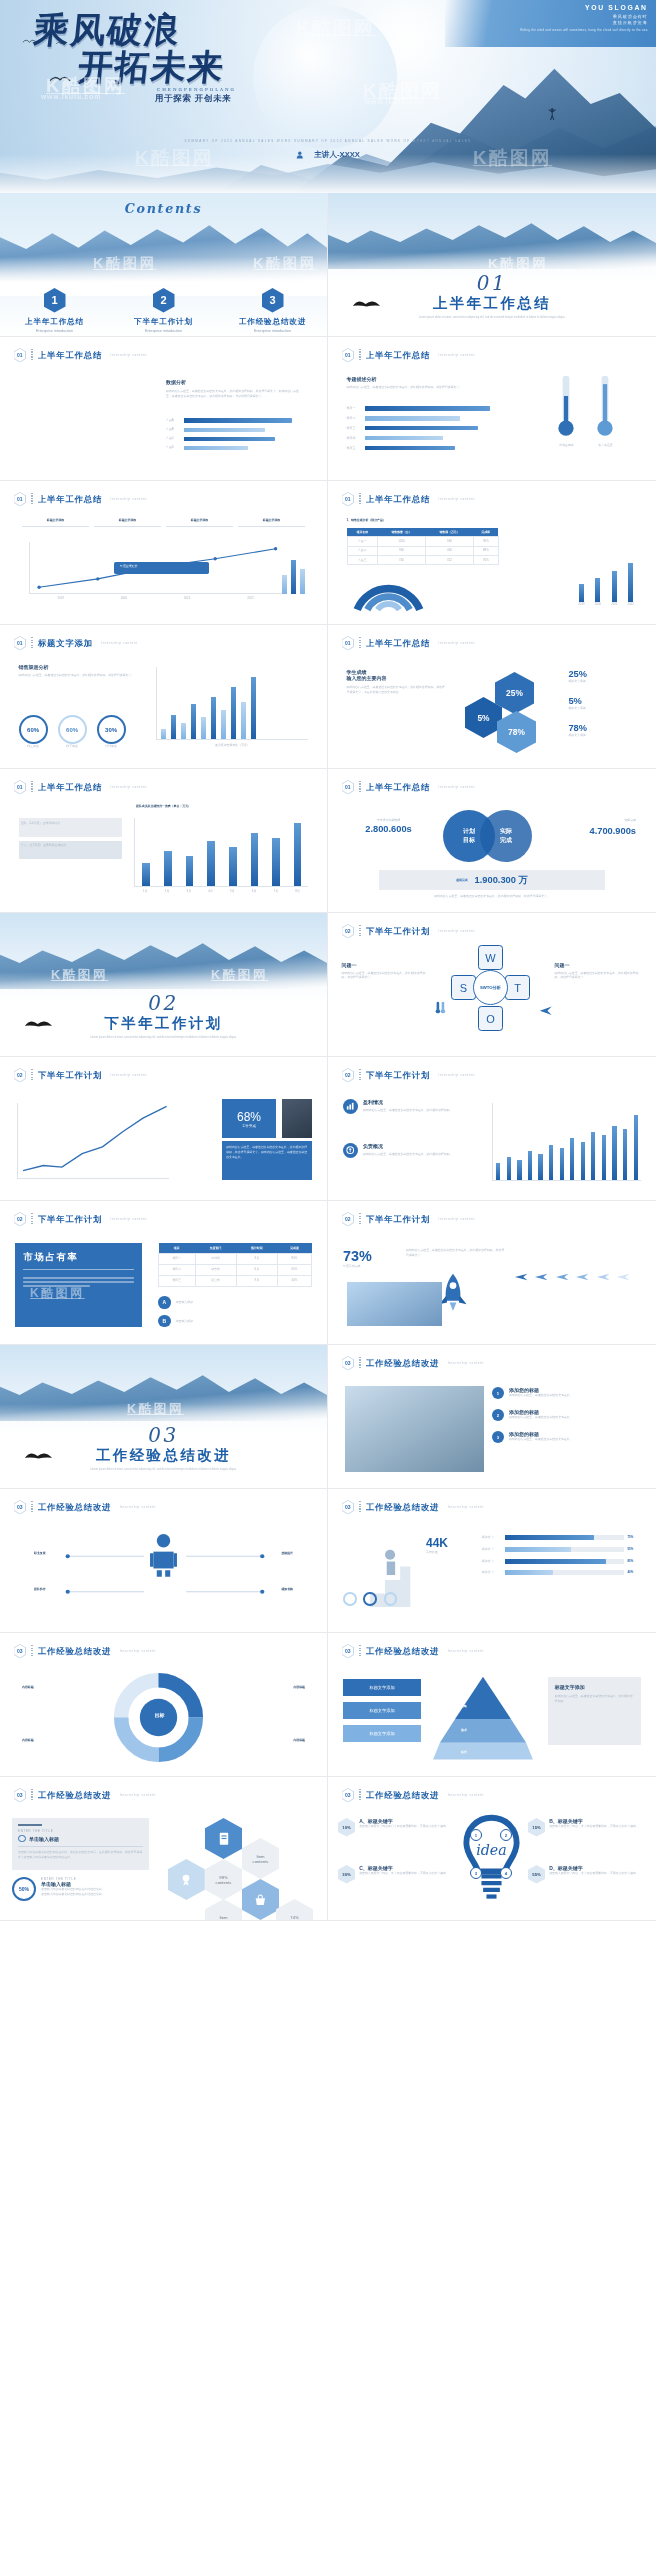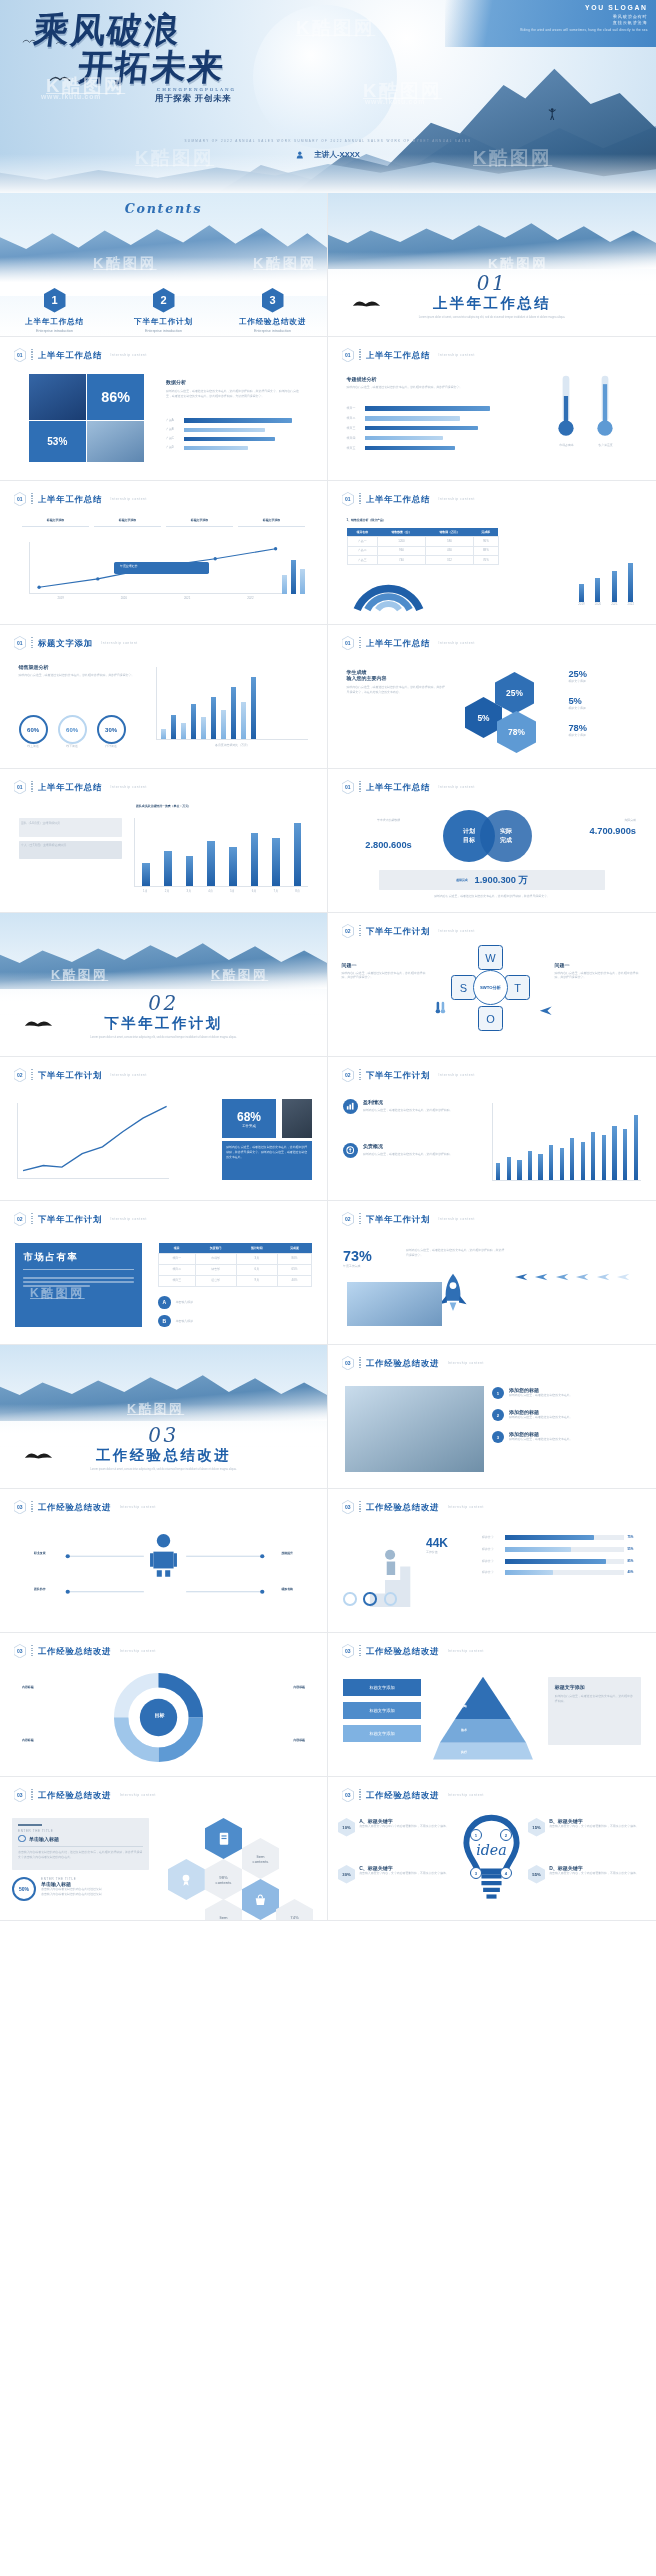--- a/index.html
+++ b/index.html
@@ -269,26 +269,20 @@
     </div>
 
     <div class="slide">
       <div class="shead">
         <div class="hexnum">
             <i>01</i>
           </div>
         <div class="dots"></div>
         <div class="t">上半年工作总结</div>
         <div class="e">Internship content</div>
-      </div>
-      <div style="position:absolute;left:29px;top:37px;width:115px;height:88px;display:grid;grid-template-columns:1fr 1fr;grid-gap:1.7px">
-        <div class="mt-photo" style="background:linear-gradient(150deg,#3566a6,#1a3d72)"></div>
-        <div class="bluebox" style="display:flex;align-items:center;justify-content:center;font-size:14.4px;font-weight:bold">86%</div>
-        <div class="bluebox" style="background:#2f6fb5;display:flex;align-items:center;justify-content:center;font-size:10px;font-weight:bold">53%</div>
-        <div class="mt-photo" style="background:linear-gradient(150deg,#9fbedb,#5d86b0)"></div>
       </div>
       <div style="position:absolute;left:166px;top:42px;width:137px">
         <div class="lbl">数据分析</div>
         <div class="tiny" style="margin-top:4.2px">贴纸内容行完这里，或者通过复制您的文本在此，选此框中选择粘贴，并选择只留文字。贴纸内容行完这里，或者通过复制您的文本在此，选此框中选择粘贴，方法使用只保留文字。</div>
       </div>
       <div style="position:absolute;left:166px;top:81px;width:137px">
         <div style="display:flex;align-items:center;gap:3.4px;margin-bottom:4.2px">
           <span class="tiny" style="width:15px">产品A</span>
           <span class="hbar" style="width:108px"></span>
         </div>
@@ -594,21 +588,21 @@
       <div class="shead">
         <div class="hexnum">
             <i>01</i>
           </div>
         <div class="dots"></div>
         <div class="t">上半年工作总结</div>
         <div class="e">Internship content</div>
       </div>
       <div style="position:absolute;left:20px;top:49px;width:81px;text-align:center">
         <div class="tiny">学术设计的新数据</div>
-        <div class="kpi" style="margin-top:17px">2.800.600s</div>
+        <div class="kpi" style="margin-top:1px">2.800.600s</div>
       </div>
       <div style="position:absolute;left:115px;top:41px;width:98px;height:56px">
         <div class="badgecirc" style="position:absolute;left:0;top:0;width:52px;height:52px;background:#2f6fb5;white-space:pre-line;font-size:6px">计划
 目标</div>
         <div class="badgecirc" style="position:absolute;left:37px;top:0;width:52px;height:52px;background:rgba(31,95,168,.82);white-space:pre-line;font-size:6px">实际
 完成</div>
       </div>
       <div style="position:absolute;right:20px;top:49px;width:81px;text-align:right">
         <div class="tiny">实际完成</div>
         <div class="kpi" style="margin-top:3.4px">4.700.900s</div>
@@ -676,21 +670,21 @@
         <div class="dots"></div>
         <div class="t">下半年工作计划</div>
         <div class="e">Internship content</div>
       </div>
       <div class="axis" style="position:absolute;left:17px;top:46px;width:152px;height:76px">
         <svg width="152" height="76" viewBox="0 0 180 90">
           <polyline points="6,80 30,74 52,76 76,60 100,52 124,34 148,18 176,4" fill="none" stroke="#2f6fb5" stroke-width="1.6"></polyline>
         </svg>
       </div>
       <div class="bluebox" style="position:absolute;right:51px;top:42px;width:54px;height:39px;display:flex;flex-direction:column;align-items:center;justify-content:center">
-        <div style="font-size:12px;font-weight:bold">68%</div>
+        <div style="font-size:12px;font-weight:normal">68%</div>
         <div style="font-size:3.4px">工作完成</div>
       </div>
       <div class="mt-photo" style="position:absolute;right:15px;top:42px;width:30px;height:39px;background:linear-gradient(150deg,#4b5b6e,#2c3a4a)"></div>
       <div class="bluebox" style="position:absolute;right:15px;top:84px;width:90px;height:39px;padding:4.2px">
         <div class="tiny" style="color:#dbe9f7">贴纸内容行完这里，或者通过复制您的文本在此，选此框中选择粘贴，并选择只保留文字。贴纸内容行完这里，或者通过复制您的文本在此。</div>
       </div>
     </div>
 
     <div class="slide">
       <div class="shead">

